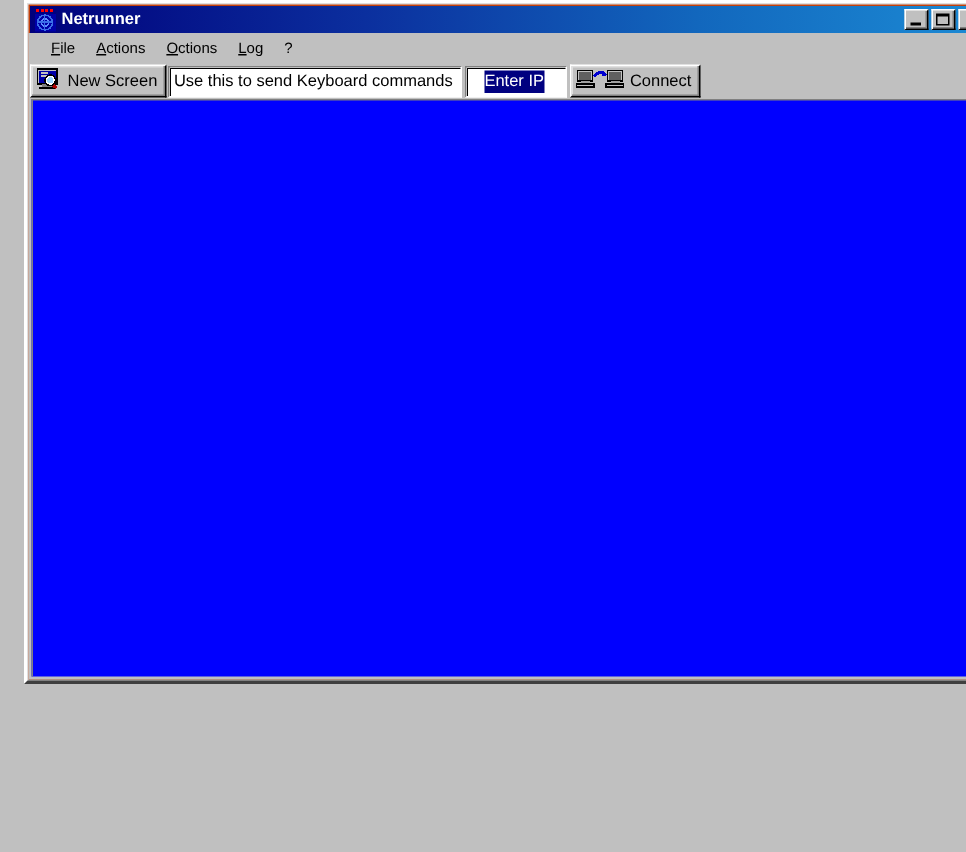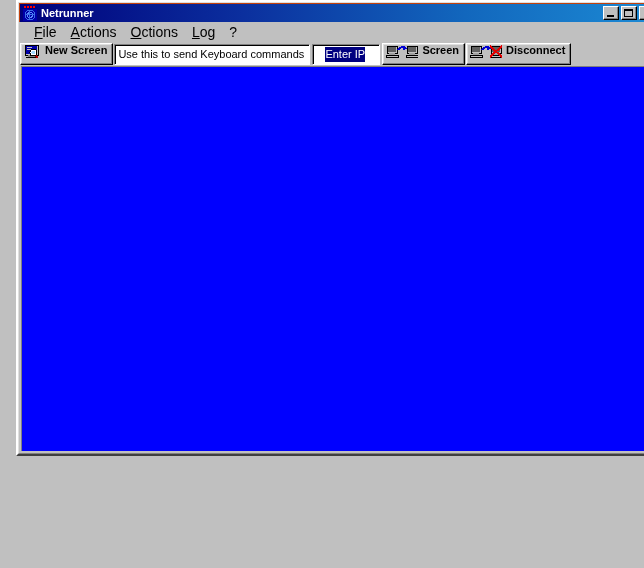--- a/index.html
+++ b/index.html
@@ -125,54 +125,53 @@
     flex: 0 0 20px;
     height: 20px;
     display: flex;
     align-items: center;
     padding-left: 8px;
     background: #c0c0c0;
     box-sizing: border-box;
   }
   .menu-item {
     padding: 2px 7px 2px 7px;
-    font-size: 14px;
+    font-size: 10px;
     color: #000000;
     white-space: nowrap;
     cursor: default;
     line-height: 13px;
   }
   .menu-item u { text-decoration: underline; }
 
   
   .toolbar {
     flex: 0 0 24px;
     height: 24px;
     background: #c0c0c0;
     display: flex;
     align-items: center;
     box-sizing: border-box;
     padding: 0 0 0 1px;
   }
   .tbtn {
     height: 22px;
     display: flex;
-    align-items: flex-start;
+    align-items: center;
     background: #c0c0c0;
     border-top: 1px solid #ffffff;
     border-left: 1px solid #ffffff;
     border-right: 1px solid #000000;
     border-bottom: 1px solid #000000;
     box-shadow: inset -1px -1px 0 #808080, inset 1px 1px 0 #dfdfdf;
     box-sizing: border-box;
     padding: 0 5px 0 3px;
     margin-right: 1px;
     cursor: default;
     white-space: nowrap;
-    font-weight: bold;
   }
   .tbtn .tb-icon {
     flex: 0 0 auto;
     display: block;
     margin-right: 4px;
   }
   .tbtn .tb-label {
     font-size: 11px;
     color: #000;
     line-height: 13px;
@@ -301,41 +300,23 @@
             <rect x="3" y="9" width="6" height="2" fill="#a0a0a0"></rect>
             <rect x="0" y="11" width="12" height="2" fill="#c0c0c0" stroke="#000000" stroke-width="1"></rect>
             <rect x="21" y="2" width="10" height="7" fill="#c0c0c0" stroke="#000000" stroke-width="1"></rect>
             <rect x="22" y="3" width="8" height="5" fill="#606060"></rect>
             <rect x="23" y="9" width="6" height="2" fill="#a0a0a0"></rect>
             <rect x="20" y="11" width="12" height="2" fill="#c0c0c0" stroke="#000000" stroke-width="1"></rect>
             <path d="M12 6 Q16 1 20 5" fill="none" stroke="#0000d0" stroke-width="2"></path>
             <path d="M18 2 L21 5 L17 6 Z" fill="#0000d0"></path>
           </svg>
         </span>
-        <span class="tb-label">Screen</span>
+        <span class="tb-label">Connect</span>
       </div>
 
-      <div class="tbtn">
-        <span class="tb-icon">
-          <svg width="32" height="15" viewBox="0 0 32 15" shape-rendering="crispEdges">
-            <rect x="1" y="2" width="10" height="7" fill="#c0c0c0" stroke="#000000" stroke-width="1"></rect>
-            <rect x="2" y="3" width="8" height="5" fill="#606060"></rect>
-            <rect x="3" y="9" width="6" height="2" fill="#a0a0a0"></rect>
-            <rect x="0" y="11" width="12" height="2" fill="#c0c0c0" stroke="#000000" stroke-width="1"></rect>
-            <rect x="21" y="2" width="10" height="7" fill="#c0c0c0" stroke="#000000" stroke-width="1"></rect>
-            <rect x="22" y="3" width="8" height="5" fill="#606060"></rect>
-            <rect x="23" y="9" width="6" height="2" fill="#a0a0a0"></rect>
-            <rect x="20" y="11" width="12" height="2" fill="#c0c0c0" stroke="#000000" stroke-width="1"></rect>
-            <path d="M12 6 Q16 1 20 5" fill="none" stroke="#0000d0" stroke-width="2"></path>
-            <path d="M18 2 L21 5 L17 6 Z" fill="#0000d0"></path>
-            <path d="M20 2 L32 13 M32 2 L20 13" stroke="#e00000" stroke-width="2" fill="none"></path>
-          </svg>
-        </span>
-        <span class="tb-label">Disconnect</span>
-      </div>
 
     </div>
 
     <div class="canvas-wrap">
       <div class="canvas" style="background: rgb(0, 0, 255);"></div>
     </div>
 
   </div>
 </div>
 

